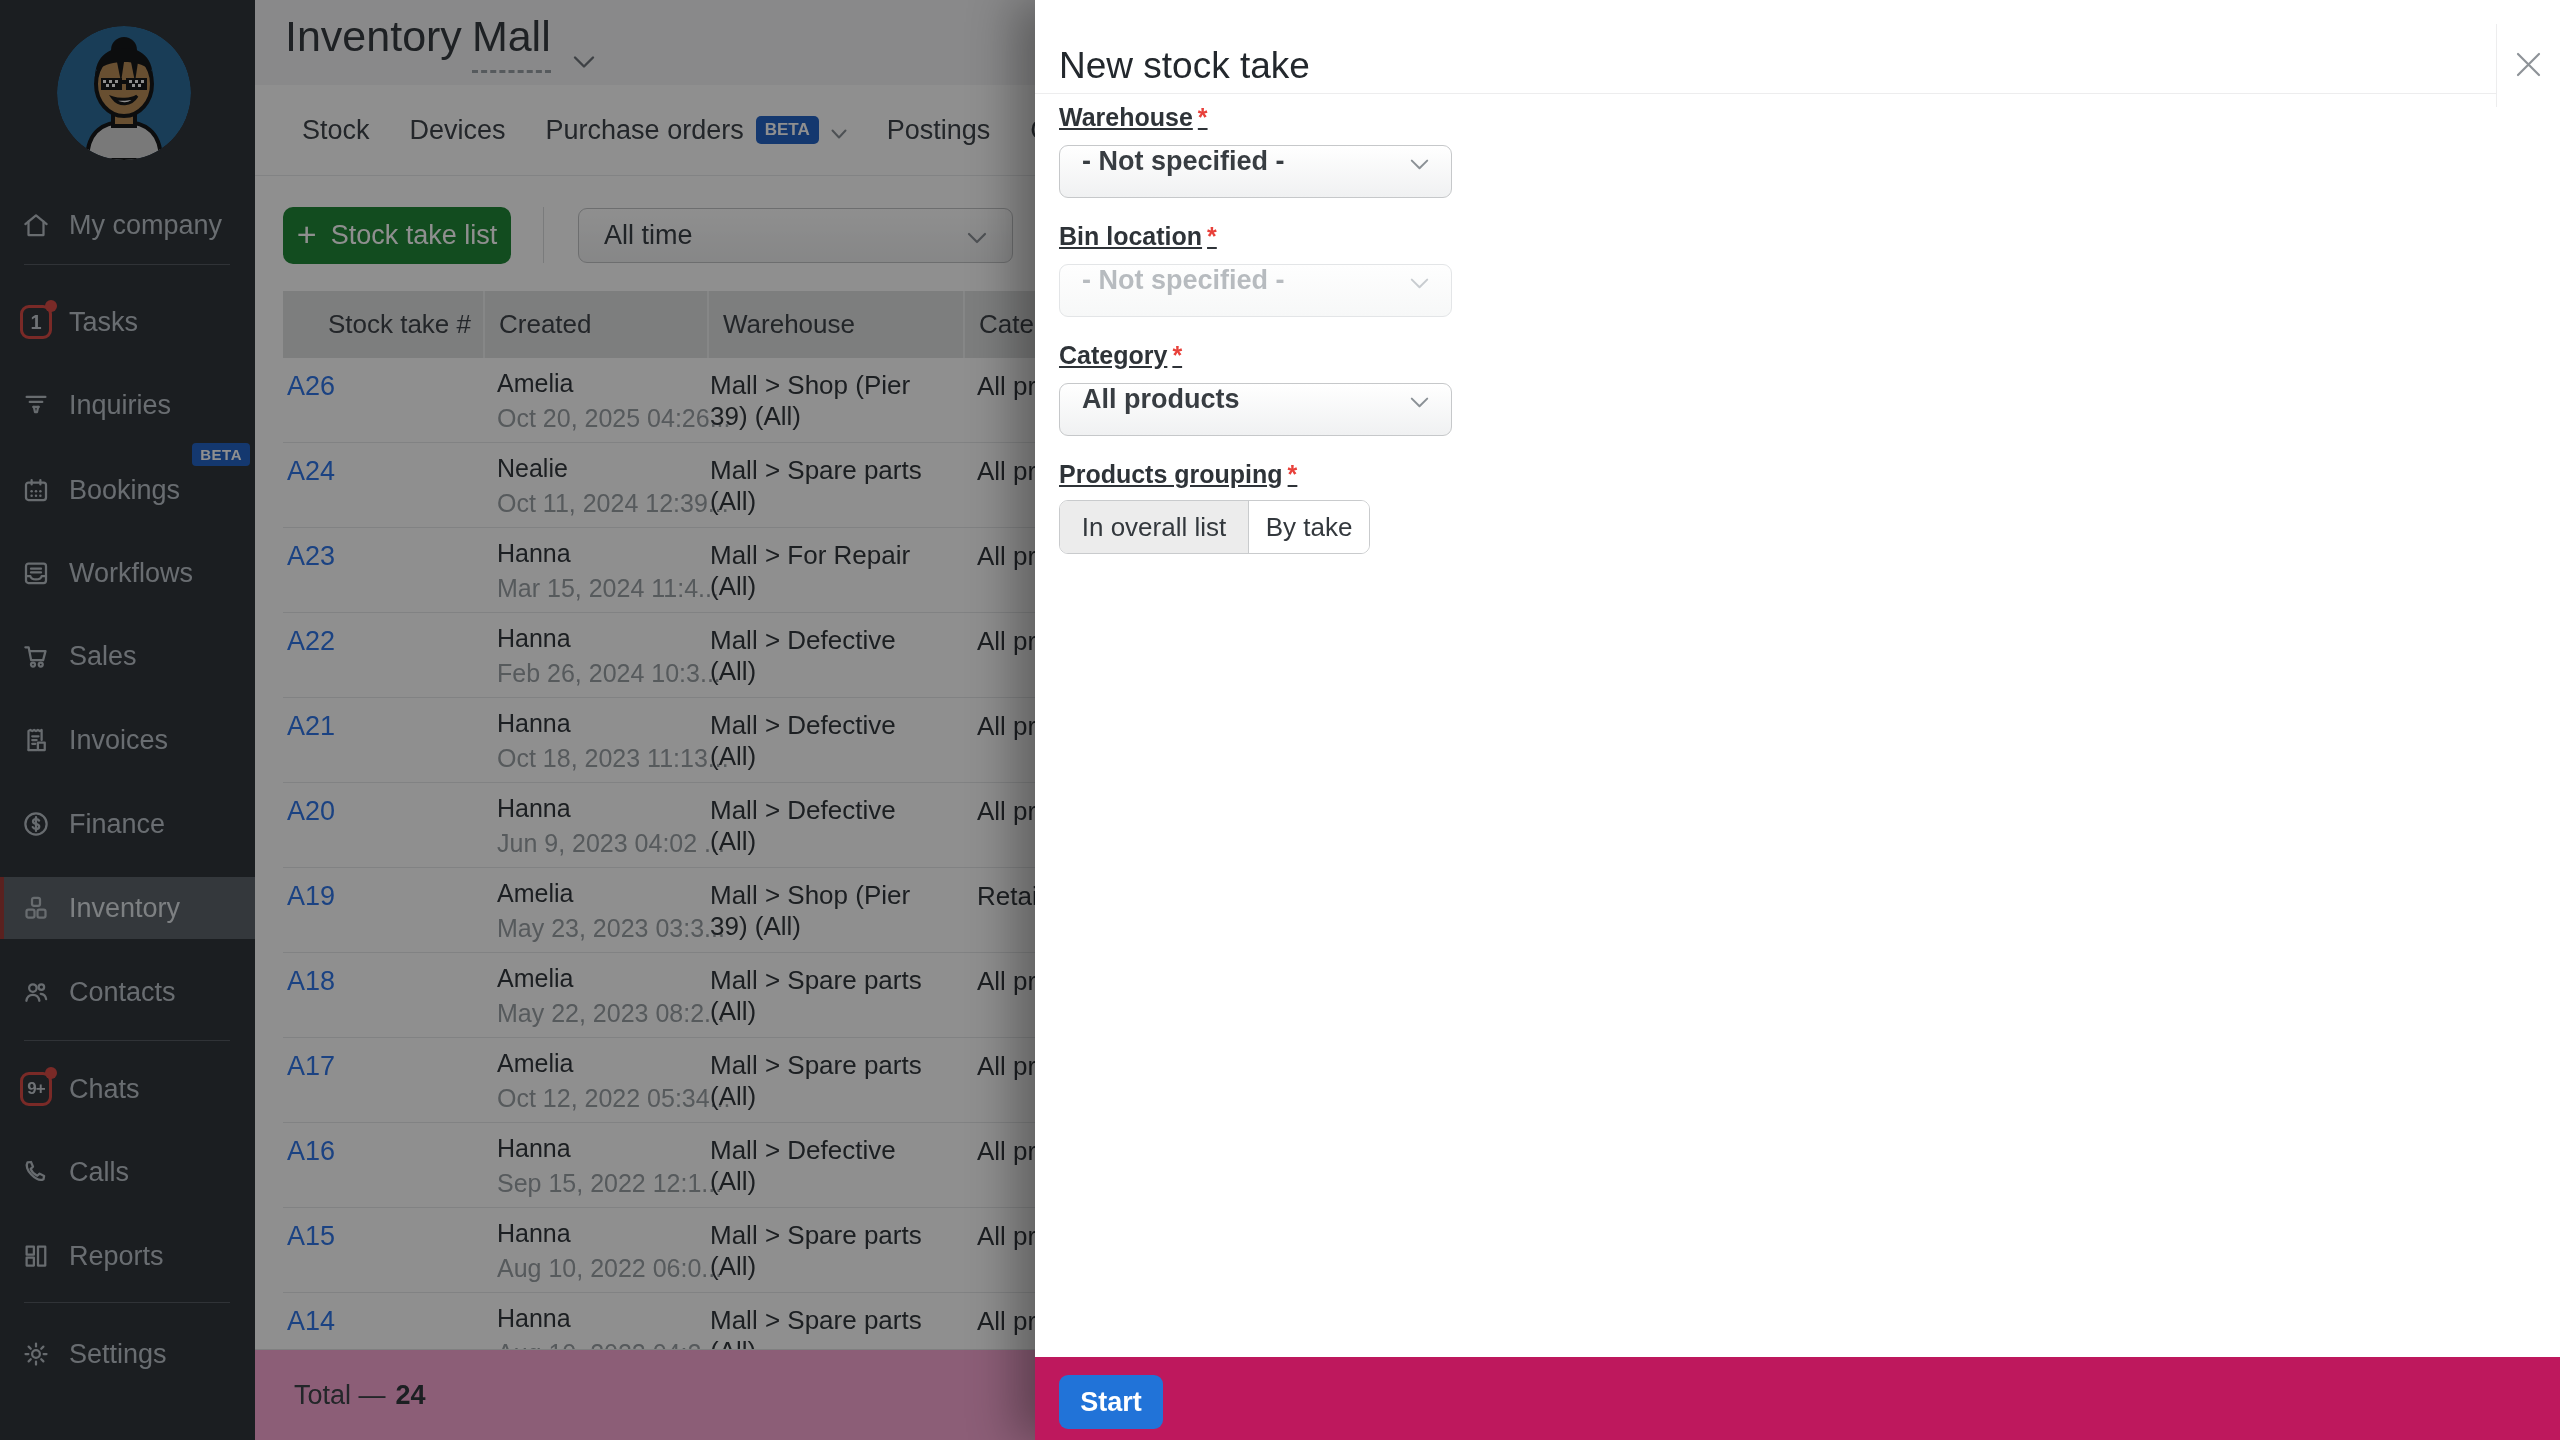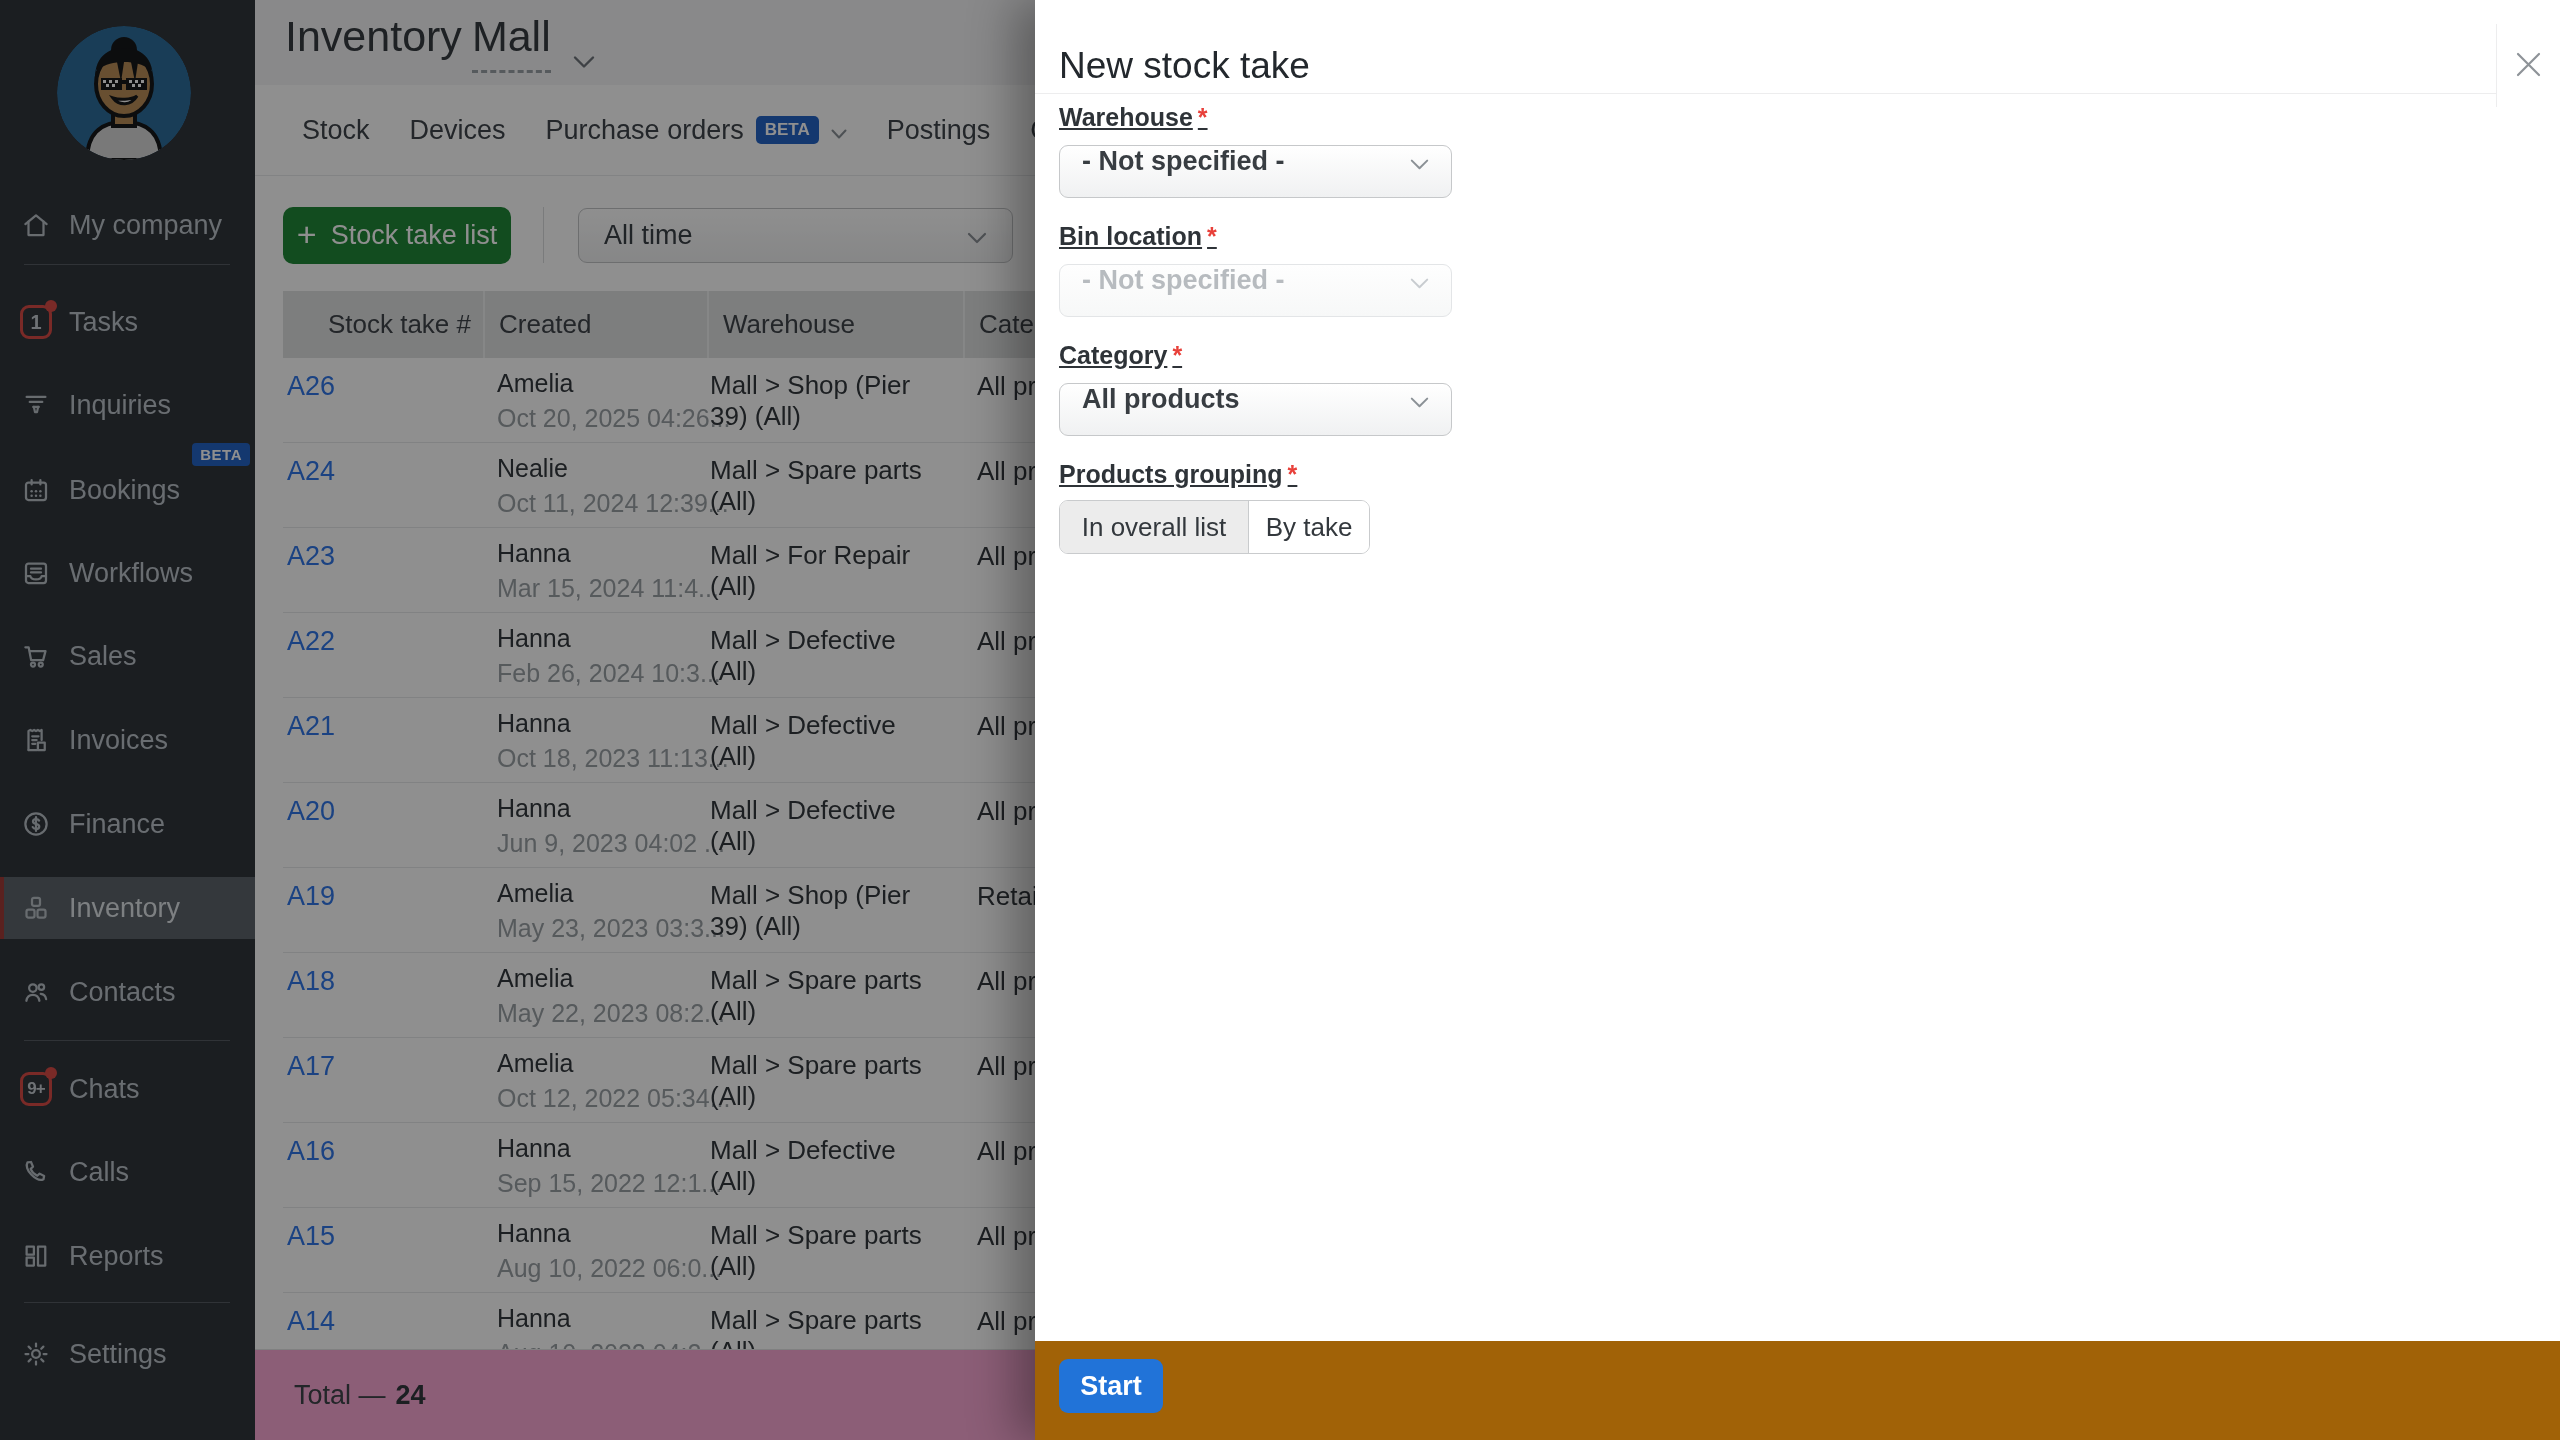--- a/index.html
+++ b/index.html
@@ -92,21 +92,21 @@
   .sel .chev{color:#8b9196;}
   .sel.disabled{border-color:#e3e5e7;background:linear-gradient(#fefefe,#f7f8f8);color:#b7bbbf;cursor:default;}
   .sel.disabled .chev{color:#c8ccd0;}
   .seg{display:inline-flex;border:1px solid #c9cbcd;border-radius:9px;overflow:hidden;margin-top:-2px;}
   .seg-btn{height:52px;display:flex;align-items:center;justify-content:center;font-size:26px;
            color:#33383d;background:#fff;cursor:pointer;border:none;font-family:inherit;}
   .seg-btn.sel-on{background:#ececec;}
   .seg-btn+.seg-btn{border-left:1px solid #c9cbcd;}
   .seg-btn.b1{width:188px;}
   .seg-btn.b2{width:121px;}
-  .panel-footer{position:absolute;left:0;bottom:0;right:0;height:99px;background:#a16207;}
+  .panel-footer{position:absolute;left:0;bottom:0;right:0;height:83px;background:#be185d;}
   .btn-start{position:absolute;left:24px;top:18px;width:104px;height:54px;background:#2173d8;border:none;
              border-radius:9px;color:#fff;font-size:27px;font-weight:600;font-family:inherit;cursor:pointer;}
 </style>
 </head>
 <body>
 
 <div class="app">
 
   <nav class="sidebar">
     <div class="avatar">

